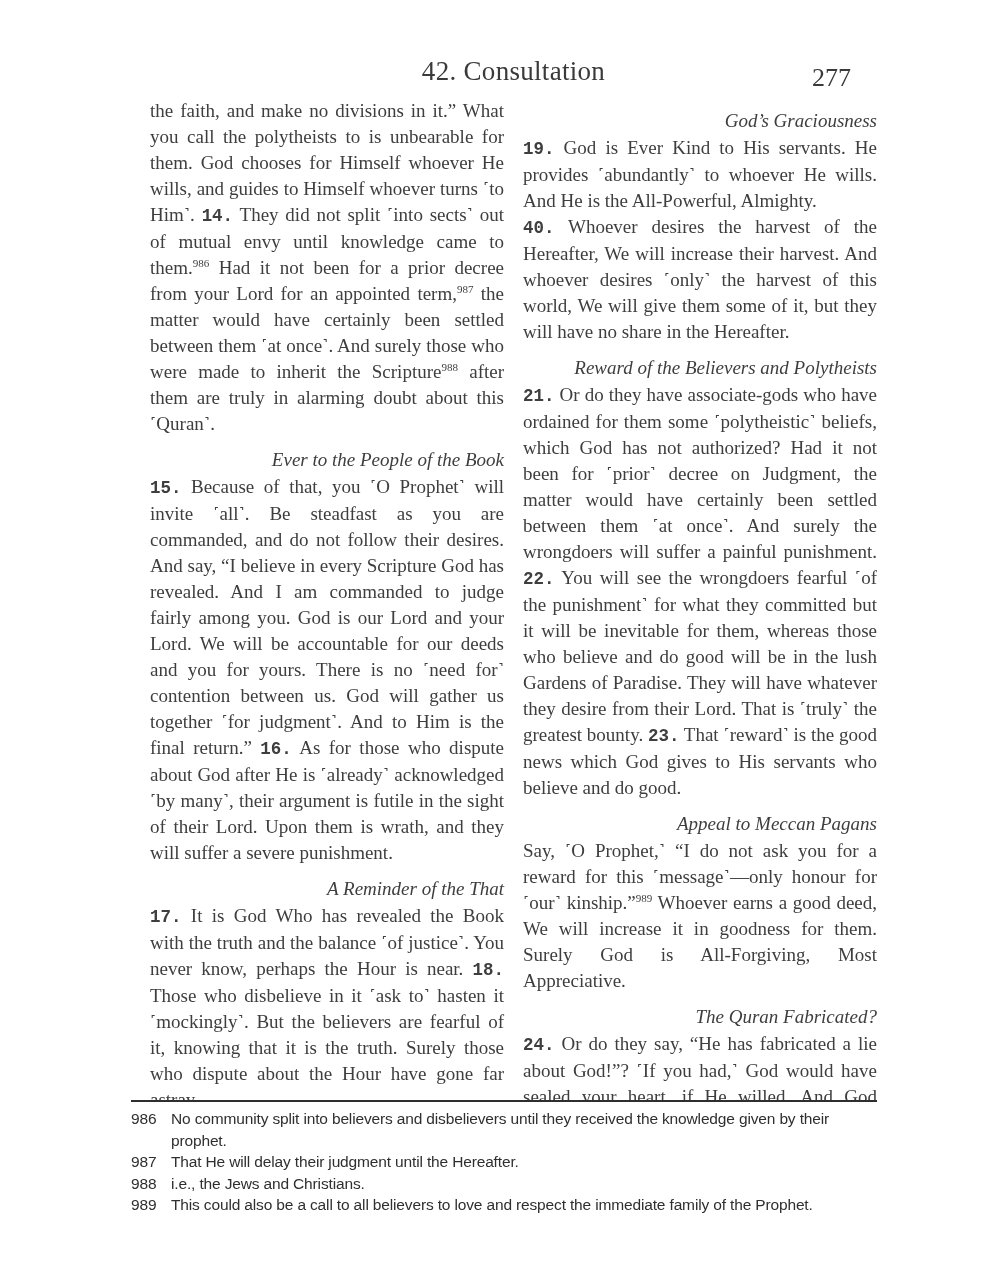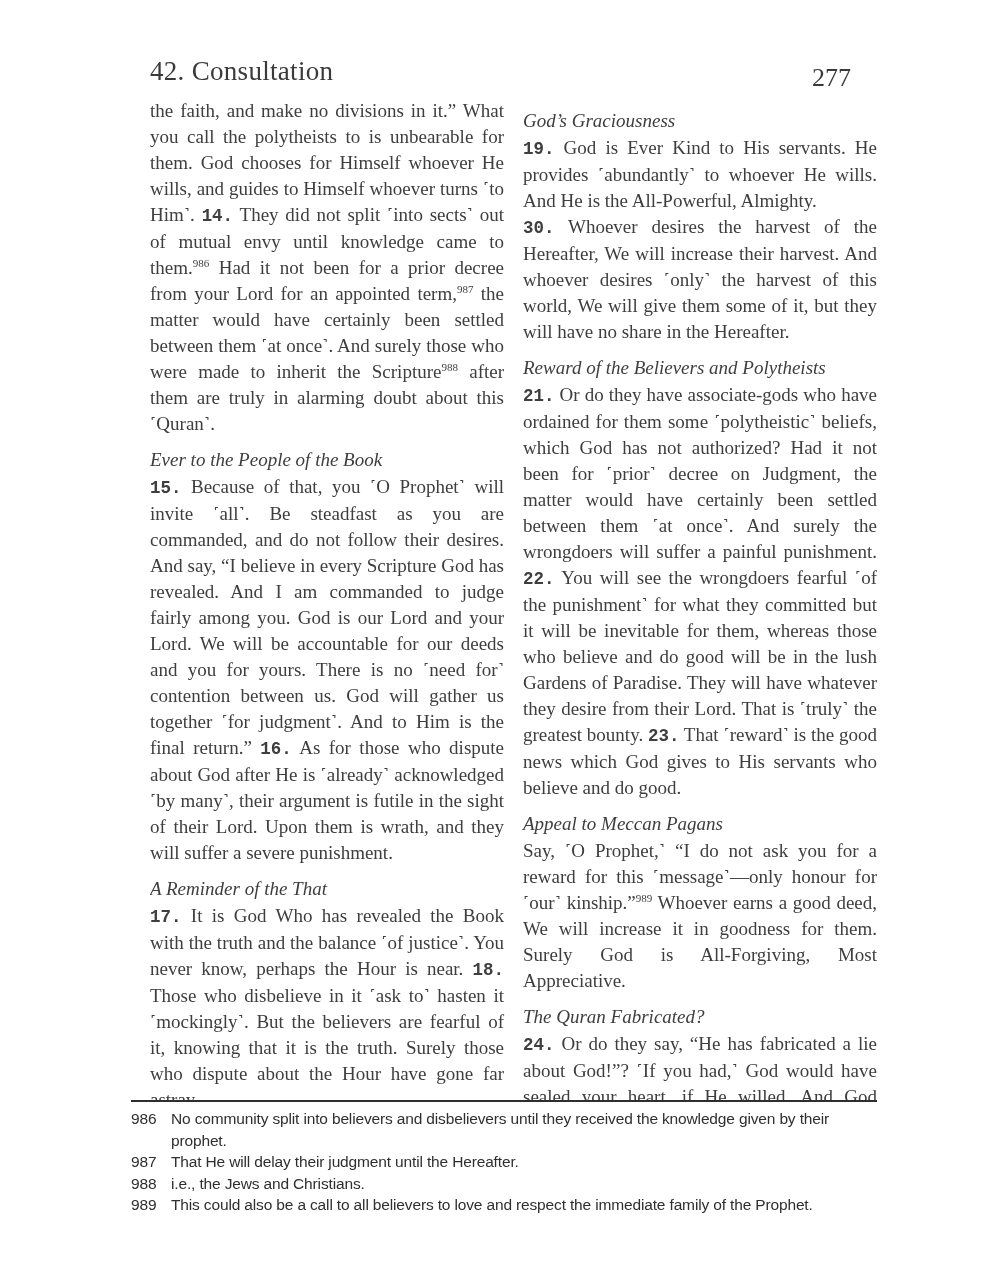--- a/index.html
+++ b/index.html
@@ -22,20 +22,21 @@
     padding: 54px 112px 0 150px;
     box-sizing: border-box;
   }
   
   .page-header {
     position: relative;
     width: 727px;
     height: 38px;
   }
   .chapter-title {
+    text-align: center;
     font-size: 27px;
     line-height: 34px;
     color: #3a3a3a;
     letter-spacing: 0.3px;
   }
   .page-number {
     position: absolute;
     top: 2px;
     right: 26px;
     font-size: 26px;
@@ -68,21 +69,21 @@
   .para sup {
     font-size: 0.58em;
     line-height: 0;
     vertical-align: super;
   }
   .heading {
     font-size: 19px;
     line-height: 26px;
     font-style: italic;
     font-weight: normal;
-    text-align: left;
+    text-align: right;
     margin: 10px 0 1px 0;
     color: #3e3e3e;
   }
   
   .footnotes {
     position: absolute;
     top: 1100px;
     left: 131px;
     width: 746px;
   }
@@ -121,21 +122,21 @@
       <p class="para">the faith, and make no divisions in it.” What you call the polytheists to is unbearable for them. God chooses for Himself whoever He wills, and guides to Himself whoever turns ˹to Him˺. <b>14.</b> They did not split ˹into sects˺ out of mutual envy until knowledge came to them.<sup>986</sup> Had it not been for a prior decree from your Lord for an appointed term,<sup>987</sup> the matter would have certainly been settled between them ˹at once˺. And surely those who were made to inherit the Scripture<sup>988</sup> after them are truly in alarming doubt about this ˹Quran˺.</p>
       <h3 class="heading">Ever to the People of the Book</h3>
       <p class="para"><b>15.</b> Because of that, you ˹O Prophet˺ will invite ˹all˺. Be steadfast as you are commanded, and do not follow their desires. And say, “I believe in every Scripture God has revealed. And I am commanded to judge fairly among you. God is our Lord and your Lord. We will be accountable for our deeds and you for yours. There is no ˹need for˺ contention between us. God will gather us together ˹for judgment˺. And to Him is the final return.” <b>16.</b> As for those who dispute about God after He is ˹already˺ acknowledged ˹by many˺, their argument is futile in the sight of their Lord. Upon them is wrath, and they will suffer a severe punishment.</p>
       <h3 class="heading">A Reminder of the That</h3>
       <p class="para"><b>17.</b> It is God Who has revealed the Book with the truth and the balance ˹of justice˺. You never know, perhaps the Hour is near. <b>18.</b> Those who disbelieve in it ˹ask to˺ hasten it ˹mockingly˺. But the believers are fearful of it, knowing that it is the truth. Surely those who dispute about the Hour have gone far astray.</p>
     </section>
 
     <section class="column">
       <h3 class="heading">God’s Graciousness</h3>
       <p class="para"><b>19.</b> God is Ever Kind to His servants. He provides ˹abundantly˺ to whoever He wills. And He is the All-Powerful, Almighty.</p>
-      <p class="para"><b>30.</b> Whoever desires the harvest of the Hereafter, We will increase their harvest. And whoever desires ˹only˺ the harvest of this world, We will give them some of it, but they will have no share in the Hereafter.</p>
+      <p class="para"><b>40.</b> Whoever desires the harvest of the Hereafter, We will increase their harvest. And whoever desires ˹only˺ the harvest of this world, We will give them some of it, but they will have no share in the Hereafter.</p>
       <h3 class="heading">Reward of the Believers and Polytheists</h3>
       <p class="para"><b>21.</b> Or do they have associate-gods who have ordained for them some ˹polytheistic˺ beliefs, which God has not authorized? Had it not been for ˹prior˺ decree on Judgment, the matter would have certainly been settled between them ˹at once˺. And surely the wrongdoers will suffer a painful punishment. <b>22.</b> You will see the wrongdoers fearful ˹of the punishment˺ for what they committed but it will be inevitable for them, whereas those who believe and do good will be in the lush Gardens of Paradise. They will have whatever they desire from their Lord. That is ˹truly˺ the greatest bounty. <b>23.</b> That ˹reward˺ is the good news which God gives to His servants who believe and do good.</p>
       <h3 class="heading">Appeal to Meccan Pagans</h3>
       <p class="para">Say, ˹O Prophet,˺ “I do not ask you for a reward for this ˹message˺—only honour for ˹our˺ kinship.”<sup>989</sup> Whoever earns a good deed, We will increase it in goodness for them. Surely God is All-Forgiving, Most Appreciative.</p>
       <h3 class="heading">The Quran Fabricated?</h3>
       <p class="para"><b>24.</b> Or do they say, “He has fabricated a lie about God!”? ˹If you had,˺ God would have sealed your heart, if He willed. And God wipes out falsehood and establish-</p>
     </section>
 
   </main>
 

